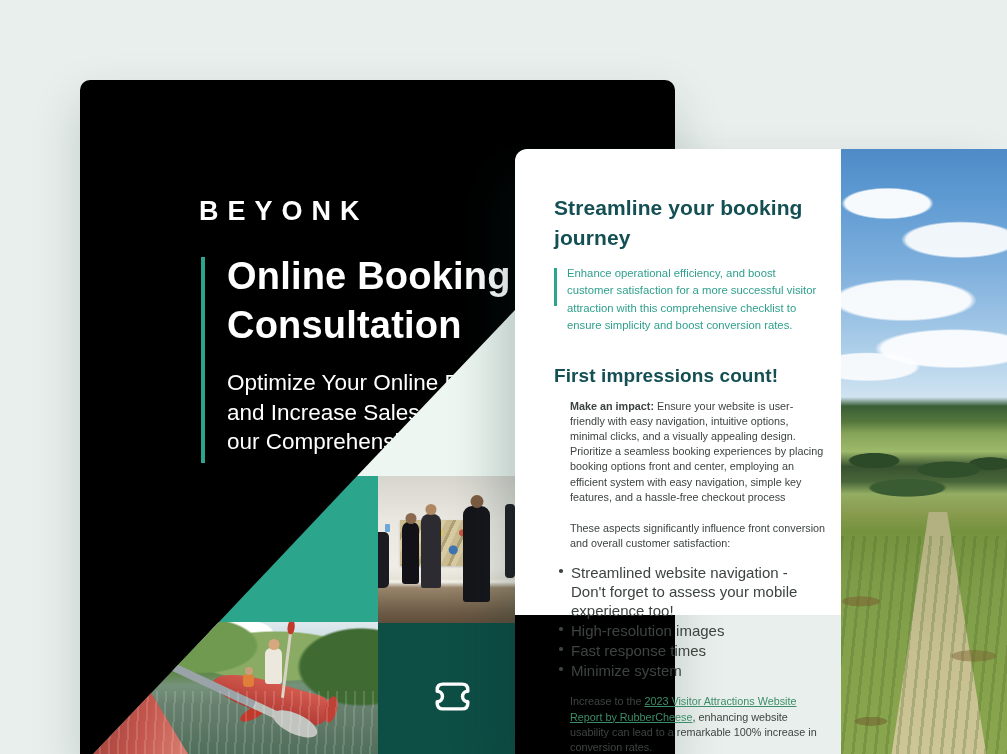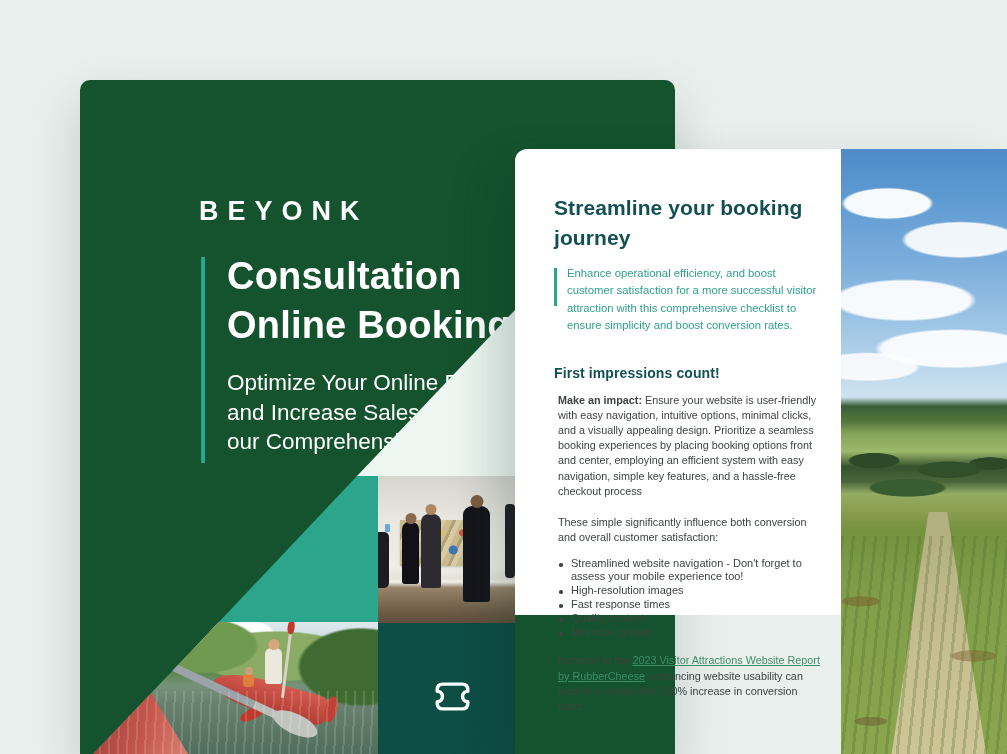--- a/index.html
+++ b/index.html
@@ -6,21 +6,21 @@
   body{
     width:1007px;height:754px;overflow:hidden;position:relative;
     background:#e9efec;
     font-family:"Liberation Sans", sans-serif;
   }
   .stage{position:absolute;inset:0;}
 
   
   .brand-card{
     position:absolute;left:80px;top:80px;width:595px;height:674px;
-    background:#14532d;border-radius:10px 10px 0 0;
+    background:#000000;border-radius:10px 10px 0 0;
     box-shadow:0 22px 50px rgba(12,48,42,.18);
     overflow:hidden;
   }
   .logo{
     position:absolute;left:119px;top:116px;
     color:#fff;font-size:27px;font-weight:bold;letter-spacing:9px;
   }
   .accent-bar{
     position:absolute;left:121px;top:177px;width:3.5px;height:206px;
     background:#2ca58d;
@@ -147,29 +147,29 @@
   }
   .doc-quote{
     position:relative;margin:0 9px 30px 0;padding:0 0 0 13px;width:250px;
     color:#2fa08d;font-size:11.3px;line-height:17.4px;
   }
   .doc-quote::before{
     content:"";position:absolute;left:0;top:3px;width:3px;height:38px;background:#2ca58d;
   }
   .doc-section-heading{
     margin:0 0 12px 0;
-    color:#134f53;font-size:14px;font-weight:600;letter-spacing:.1px;
+    color:#134f53;font-size:19px;font-weight:600;letter-spacing:.1px;
   }
   .doc-body{
-    margin:0 0 16px 4px;color:#3d4440;font-size:10.8px;line-height:15.2px;
+    margin:0 0 16px 16px;color:#3d4440;font-size:10.8px;line-height:15.2px;
   }
   .doc-body.tight{margin-bottom:12px;}
   .doc-bullets{
     list-style:none;margin:0 0 14px 0;padding:0;color:#3d4440;
-    font-size:11px;line-height:13px;
+    font-size:15px;line-height:19px;
   }
   .doc-bullets li{position:relative;padding-left:17px;margin-bottom:1px;}
   .doc-bullets li::before{
     content:"";position:absolute;left:5px;top:6px;width:3.5px;height:3.5px;border-radius:50%;background:#3d4440;
   }
   .doc-link{color:#3c8e68;text-decoration:underline;cursor:pointer;}
 
   
   .landscape{
     left:326px;top:0;width:166px;height:605px;
@@ -206,22 +206,22 @@
 </head>
 <body>
 
 <div class="stage">
 
   <section class="brand-card">
     <div class="logo">BEYONK</div>
     <div class="accent-bar"></div>
 
     <h1 class="card-title">
+      <span>Online Booking</span>
       <span>Consultation</span>
-      <span>Online Booking</span>
     </h1>
 
     <p class="card-subtitle">
       <span>Optimize Your Online Presence</span>
       <span>and Increase Sales with</span>
       <span>our Comprehensive Checklist</span>
     </p>
 
     <div class="mint-wedge"></div>
     <div class="teal-wedge"></div>
@@ -267,27 +267,26 @@
   <section class="preview-card">
     <article class="doc-page">
       <h2 class="doc-heading">Streamline your booking journey</h2>
 
       <blockquote class="doc-quote">Enhance operational efficiency, and boost customer satisfaction for a more successful visitor attraction with this comprehensive checklist to ensure simplicity and boost conversion rates.</blockquote>
 
       <h3 class="doc-section-heading">First impressions count!</h3>
 
       <p class="doc-body"><strong>Make an impact:</strong><span> Ensure your website is user-friendly with easy navigation, intuitive options, minimal clicks, and a visually appealing design. Prioritize a seamless booking experiences by placing booking options front and center, employing an efficient system with easy navigation, simple key features, and a hassle-free checkout process</span></p>
 
-      <p class="doc-body tight">These simple significantly influence both conversion and overall customer satisfaction:</p>
+      <p class="doc-body tight">These aspects significantly influence front conversion and overall customer satisfaction:</p>
 
       <ul class="doc-bullets">
         <li>Streamlined website navigation - Don't forget to assess your mobile experience too!</li>
         <li>High-resolution images</li>
         <li>Fast response times</li>
-        <li>Quality content</li>
         <li>Minimize system</li>
       </ul>
 
       <p class="doc-body"><span>Increase to the </span><a href="#" class="doc-link">2023 Visitor Attractions Website Report by RubberCheese</a><span>, enhancing website usability can lead to a remarkable 100% increase in conversion rates.</span></p>
     </article>
 
     <div class="photo landscape">
       <div class="l-path"></div>
     </div>
   </section>

